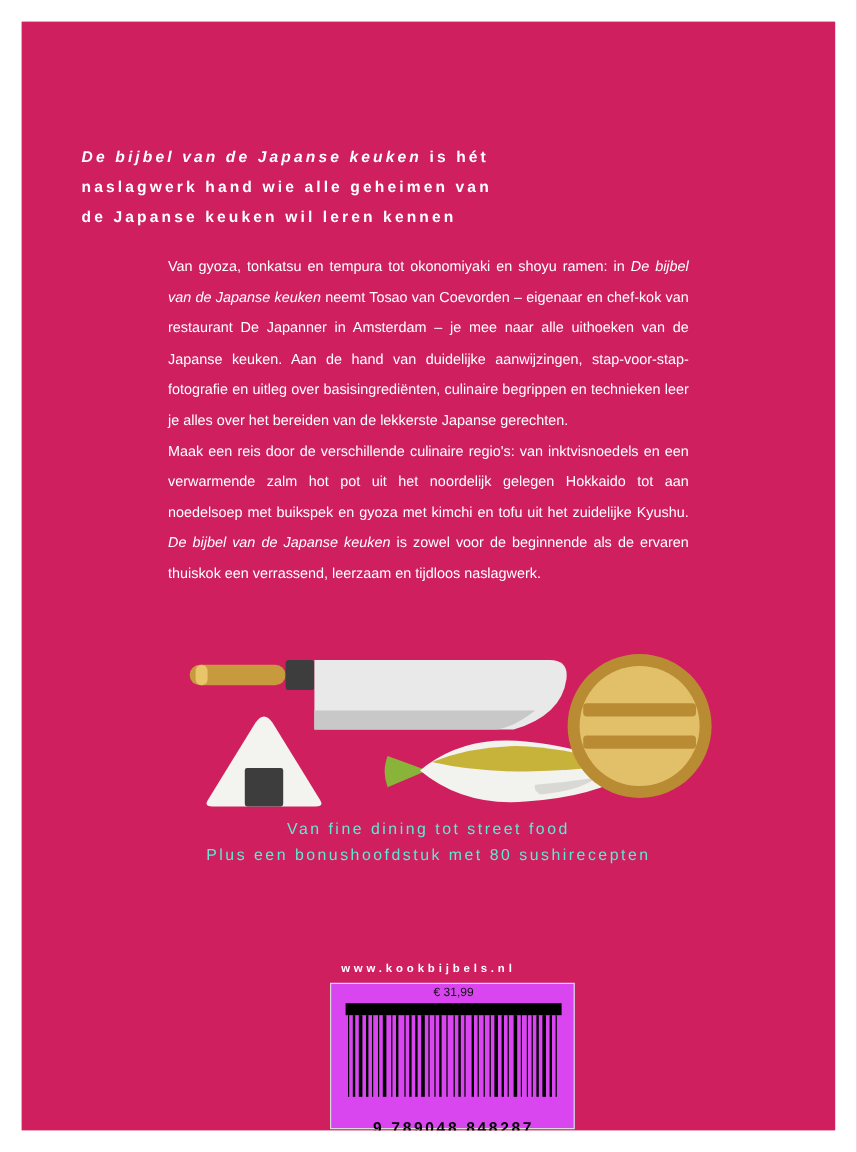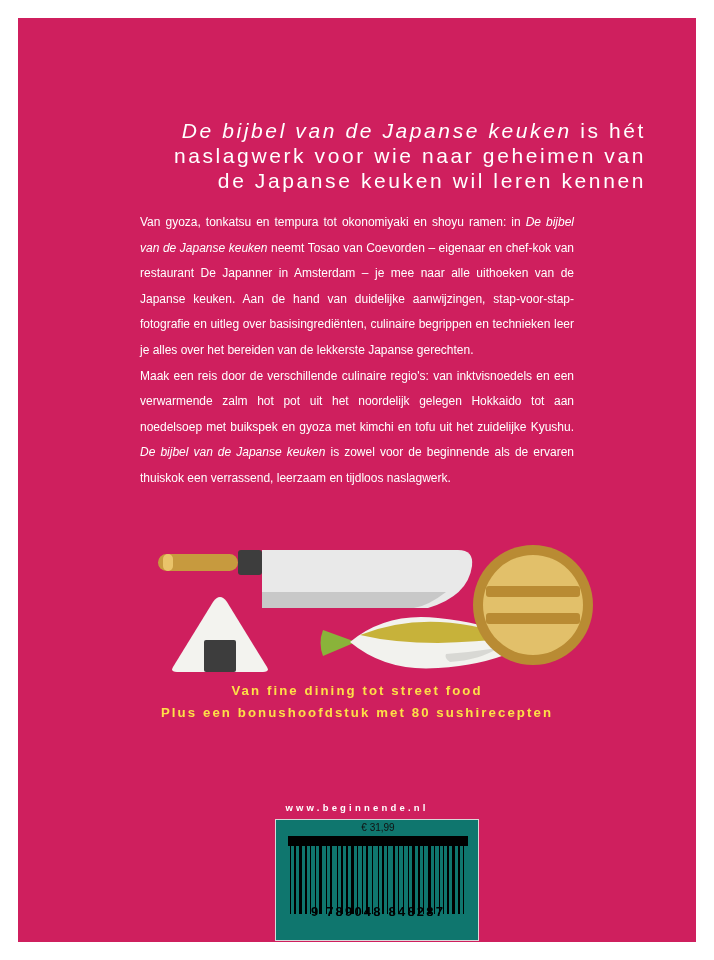--- a/index.html
+++ b/index.html
@@ -20,26 +20,26 @@
     width: 678px;
     height: 924px;
     background: #cf1f5e;
     overflow: hidden;
   }
   .headline {
     position: absolute;
     left: 50px;
     top: 100px;
     width: 578px;
-    text-align: right;
+    text-align: left;
     color: #ffffff;
-    font-size: 21px;
+    font-size: 13px;
     letter-spacing: 2.6px;
     line-height: 25px;
-    font-weight: normal;
+    font-weight: bold;
   }
   .headline .ital {
     font-style: italic;
   }
   .body-copy {
     position: absolute;
     left: 122px;
     top: 192px;
     width: 434px;
     color: #ffffff;
@@ -61,23 +61,23 @@
     width: 470px;
     height: 150px;
   }
   
   .bullets {
     position: absolute;
     left: 50px;
     top: 662px;
     width: 578px;
     text-align: center;
-    color: #fde047;
+    color: #5eead4;
     font-size: 13.2px;
-    font-weight: bold;
+    font-weight: normal;
     letter-spacing: 2.1px;
     line-height: 21.5px;
   }
   
   .website {
     position: absolute;
     left: 50px;
     top: 784px;
     width: 578px;
     text-align: center;
@@ -86,21 +86,21 @@
     font-weight: bold;
     letter-spacing: 3.2px;
   }
   
   .barcode-block {
     position: absolute;
     left: 257px;
     top: 801px;
     width: 204px;
     height: 122px;
-    background: #0f766e;
+    background: #d946ef;
     border: 1px solid #d9d9d9;
     box-sizing: border-box;
   }
   .price {
     position: absolute;
     left: 0;
     top: 2px;
     width: 204px;
     text-align: center;
     font-size: 10px;
@@ -125,38 +125,38 @@
   .bars i {
     position: absolute;
     top: 0;
     height: 68px;
     background: #000000;
     display: block;
   }
   .isbn {
     position: absolute;
     left: 0;
-    top: 84px;
+    top: 112px;
     width: 204px;
     text-align: center;
     font-size: 13px;
     font-weight: bold;
     letter-spacing: 2.2px;
     color: #000000;
     font-family: "Liberation Sans", sans-serif;
   }
 </style>
 </head>
 <body>
 
 <div class="cover">
 
   <div class="headline">
     <span class="ital">De bijbel van de Japanse keuken</span><span> is hét</span><br>
-    <span>naslagwerk voor wie naar geheimen van</span><br>
+    <span>naslagwerk hand wie alle geheimen van</span><br>
     <span>de Japanse keuken wil leren kennen</span>
   </div>
 
   <div class="body-copy">
     <p><span>Van gyoza, tonkatsu en tempura tot okonomiyaki en shoyu ramen: in </span><em>De bijbel van de Japanse keuken</em><span> neemt Tosao van Coevorden – eigenaar en chef-kok van restaurant De Japanner in Amsterdam – je mee naar alle uithoeken van de Japanse keuken. Aan de hand van duidelijke aanwijzingen, stap-voor-stap-fotografie en uitleg over basisingrediënten, culinaire begrippen en technieken leer je alles over het bereiden van de lekkerste Japanse gerechten.</span></p>
     <p><span>Maak een reis door de verschillende culinaire regio's: van inktvisnoedels en een verwarmende zalm hot pot uit het noordelijk gelegen Hokkaido tot aan noedelsoep met buikspek en gyoza met kimchi en tofu uit het zuidelijke Kyushu. </span><em>De bijbel van de Japanse keuken</em><span> is zowel voor de beginnende als de ervaren thuiskok een verrassend, leerzaam en tijdloos naslagwerk.</span></p>
   </div>
 
   <div class="art">
     <svg width="470" height="150" viewBox="0 0 470 150" xmlns="http://www.w3.org/2000/svg">
@@ -189,21 +189,21 @@
         <rect x="358" y="83" width="94" height="11" rx="3" fill="#b98b33"></rect>
       </g>
     </svg>
   </div>
 
   <div class="bullets">
     <div>Van fine dining tot street food</div>
     <div>Plus een bonushoofdstuk met 80 sushirecepten</div>
   </div>
 
-  <div class="website">www.beginnende.nl</div>
+  <div class="website">www.kookbijbels.nl</div>
 
   <div class="barcode-block">
     <div class="price">€ 31,99</div>
     <div class="black-bar"></div>
     <div class="bars">
         <i style="left: 0px; width: 1px;"></i>
         <i style="left: 4px; width: 2px;"></i>
         <i style="left: 9px; width: 3px;"></i>
         <i style="left: 15px; width: 2px;"></i>
         <i style="left: 20px; width: 1px;"></i>

